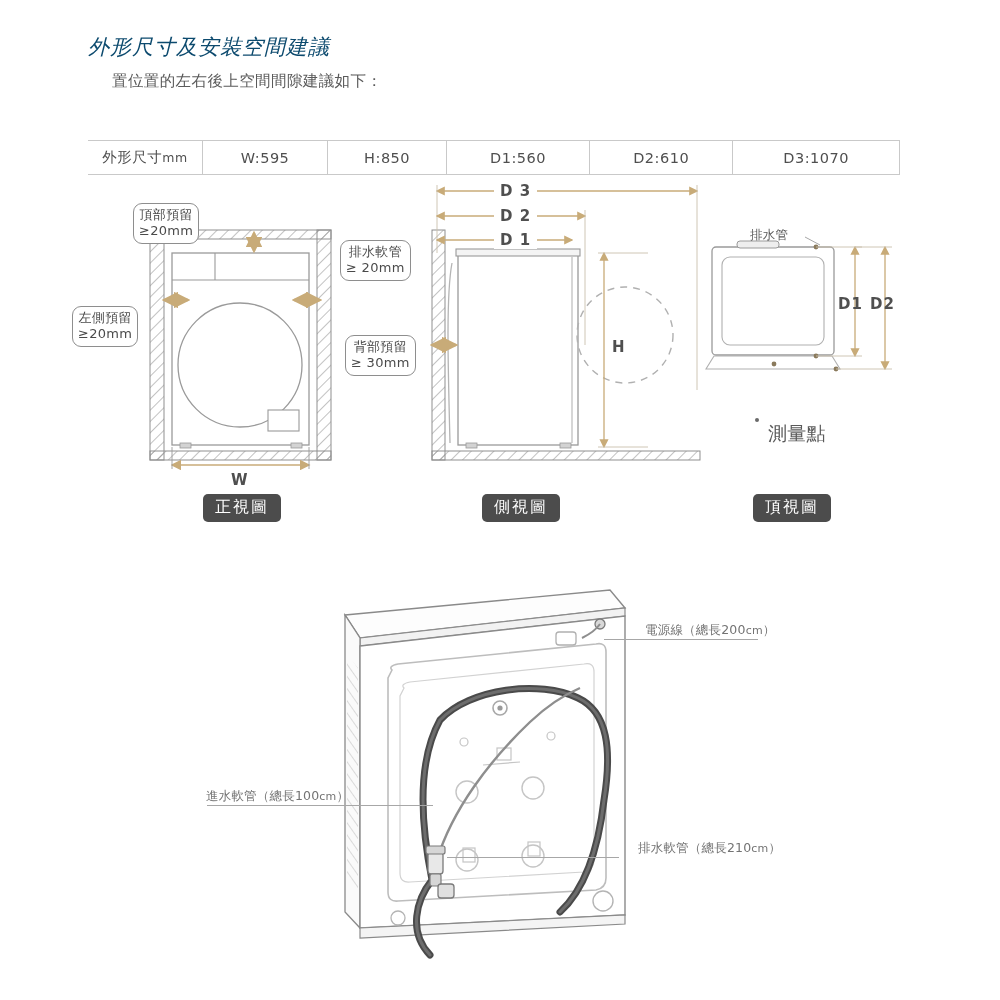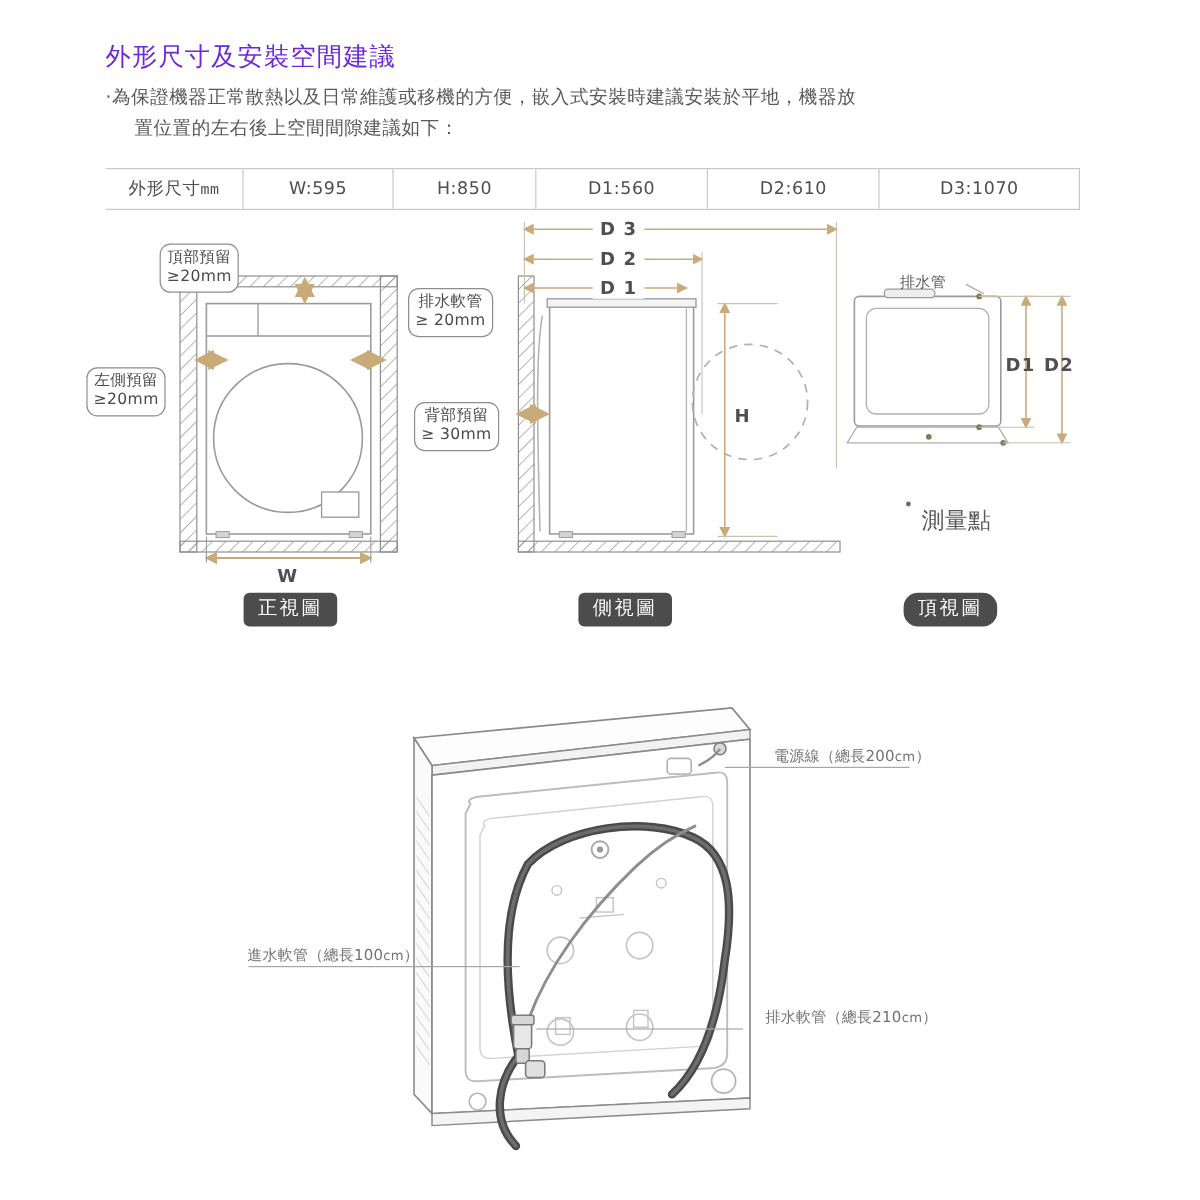--- a/index.html
+++ b/index.html
@@ -9,22 +9,23 @@
     font-family:"DejaVu Sans","Liberation Sans",sans-serif;
     color:#4a4a4a;
     position:relative;
     overflow:hidden;
   }
   .page{position:absolute;inset:0;}
 
   
   .heading{
     position:absolute;left:88px;top:33px;
-    font-size:21px;color:#6d28d9;letter-spacing:1px;
+    font-size:21px;color:#0c4a6e;letter-spacing:1px;
     font-weight:400;
+    font-style:italic;
   }
   .intro{
     position:absolute;left:88px;top:68px;width:812px;
     font-size:15.5px;line-height:26px;color:#5a5a5a;
     letter-spacing:0.4px;
   }
   .intro .l2{display:block;margin-left:24px;}
 
   
   .spec-table{
@@ -36,21 +37,21 @@
     border-bottom:1px solid #c9c9c9;
     border-left:1px solid #c9c9c9;
     height:31px;
     text-align:center;
     font-size:14.5px;
     color:#4f4f4f;
     letter-spacing:0.5px;
     white-space:nowrap;
   }
   .spec-table td:last-child{border-right:1px solid #c9c9c9;}
-  .spec-table td.head{width:112px;border-left:none;font-family:Liberation Mono, monospace;}
+  .spec-table td.head{width:112px;border-left:none;}
   .spec-table td.head .unit{font-size:12.5px;}
 
   
   .views{position:absolute;left:0;top:175px;width:1000px;height:350px;}
   svg{display:block;overflow:visible;}
 
   
   .callout{
     position:absolute;
     border:1.4px solid #8e8e8e;
@@ -116,21 +117,20 @@
   .calltext .sm{font-size:11px;}
 </style>
 </head>
 <body>
 
 <div class="page">
 
   <div class="heading">外形尺寸及安裝空間建議</div>
 
   <div class="intro">
-    <span>·為保證機器正常散熱以及日常維護或移機的方便，嵌入式安裝時建議安裝於平地，機器放</span>
     <span class="l2">置位置的左右後上空間間隙建議如下：</span>
   </div>
 
   <table class="spec-table">
     <tbody>
         <tr>
       <td class="head">
         <span>外形尺寸</span><span class="unit">mm</span>
       </td>
       <td>W:595</td>
@@ -275,21 +275,21 @@
     <div class="dimtxt" style="left:612px;top:163px;">H</div>
     <div class="dimtxt" style="left:838px;top:120px;">D1</div>
     <div class="dimtxt" style="left:870px;top:120px;">D2</div>
 
     <div class="plaintxt" style="left:750px;top:52px;">排水管</div>
     <div class="legend-dot" style="left:755px;top:243px;"></div>
     <div class="plaintxt" style="left:768px;top:246px;font-size:19px;">測量點</div>
 
     <div class="badge" style="left:203px;top:319px;">正視圖</div>
     <div class="badge" style="left:482px;top:319px;">側視圖</div>
-    <div class="badge" style="left:753px;top:319px;border-radius:12px;">頂視圖</div>
+    <div class="badge" style="left:753px;top:319px;">頂視圖</div>
   </div>
 
   <div class="photo">
     <svg width="1000" height="420" viewBox="0 0 1000 420">
       <defs>
         <pattern id="vent" width="7" height="7" patternUnits="userSpaceOnUse" patternTransform="rotate(-35)">
           <line x1="0" y1="0" x2="0" y2="7" stroke="#c3c3c3" stroke-width="1.4"></line>
         </pattern>
       </defs>
 

